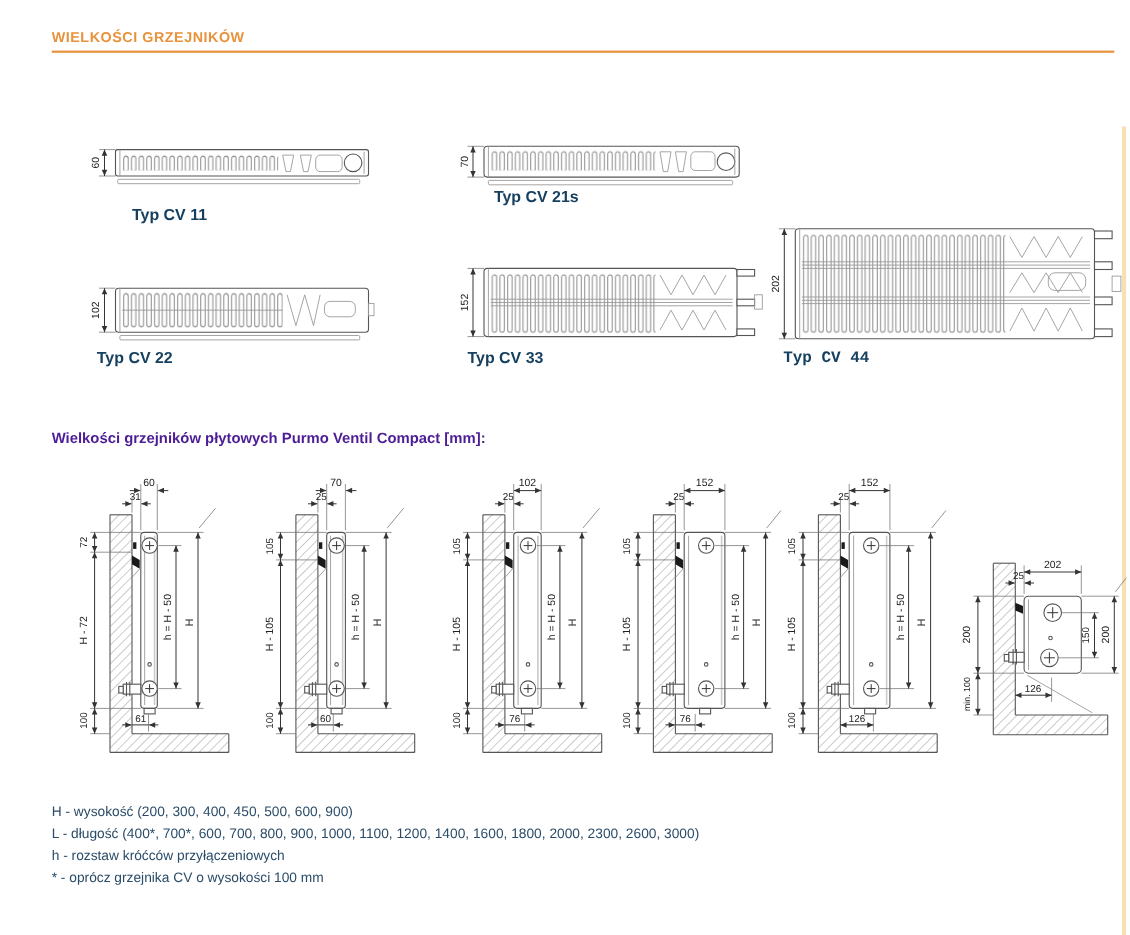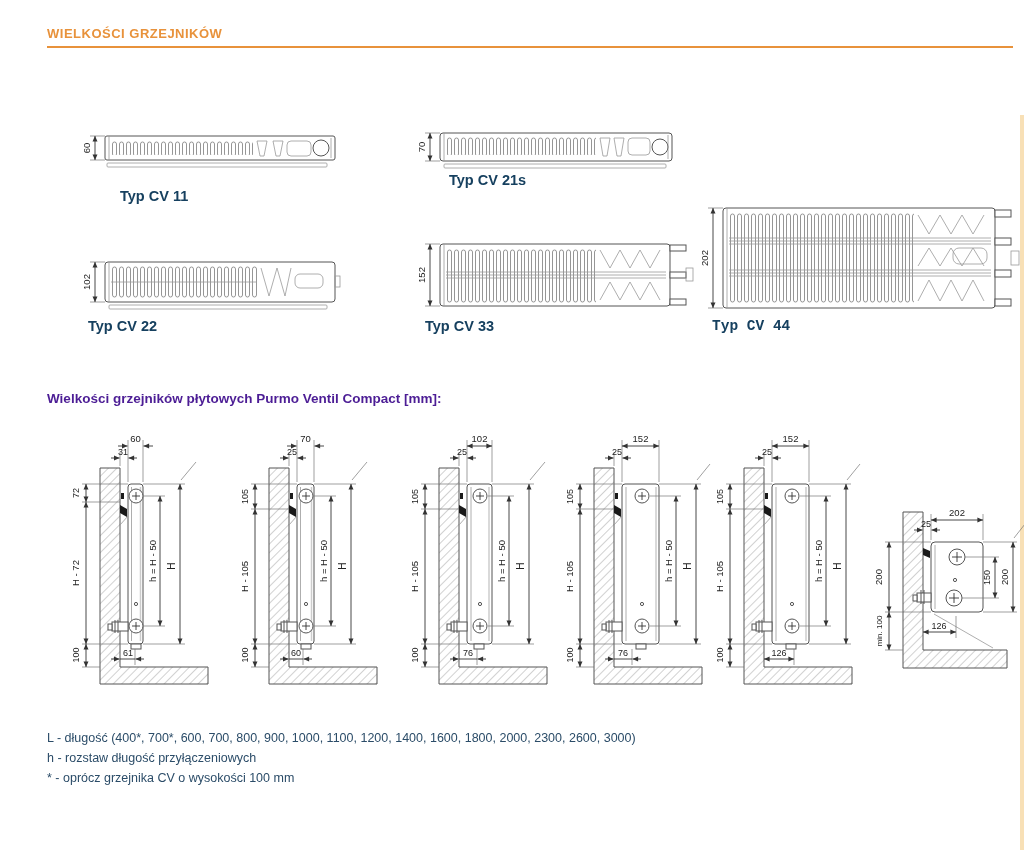--- a/index.html
+++ b/index.html
@@ -585,18 +585,19 @@
         <text class="dt dt95" transform="rotate(-90 153 87)" x="153" y="87">200</text>
         <line class="ext" x1="159" y1="48" x2="170" y2="34"></line>
         <line class="ext" x1="101" y1="126" x2="101" y2="148"></line>
         <line class="dim" x1="68" y1="142" x2="101" y2="142" marker-start="url(#mA)" marker-end="url(#mA)"></line>
         <text class="dt dt9" x="84" y="139">126</text>
       </g>
     </svg>
   </div>
 
   <div id="notes" class="abs">
+    <p>H - wysokość (200, 300, 400, 450, 500, 600, 900)</p>
     <p>L - długość (400*, 700*, 600, 700, 800, 900, 1000, 1100, 1200, 1400, 1600, 1800, 2000, 2300, 2600, 3000)</p>
-    <p>h - rozstaw długość przyłączeniowych</p>
+    <p>h - rozstaw króćców przyłączeniowych</p>
     <p>* - oprócz grzejnika CV o wysokości 100 mm</p>
   </div>
 
 </div>
 
 </body></html>

